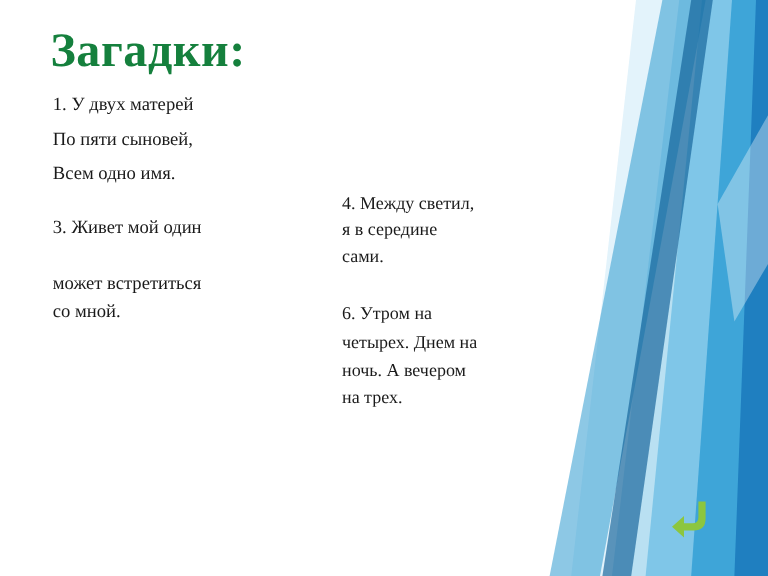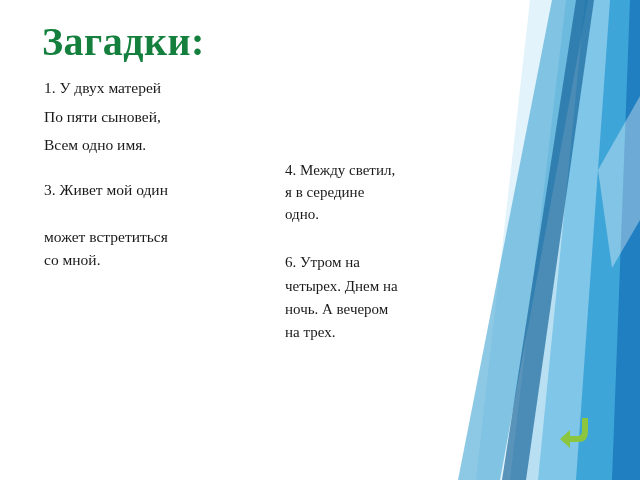--- a/index.html
+++ b/index.html
@@ -114,21 +114,21 @@
       <br>
       <span>может встретиться</span><br>
       <span>со мной.</span>
     </p>
   </div>
 
   <div class="col-mid">
     <p class="r4">
       <span>4. Между светил,</span><br>
       <span>я в середине</span><br>
-      <span>одно.</span>
+      <span>сами.</span>
     </p>
     <p class="r6">
       <span>6. Утром на</span><br>
       <span>четырех. Днем на</span><br>
       <span>ночь. А вечером</span><br>
       <span>на трех.</span>
     </p>
   </div>
 
   <div class="arrow">

